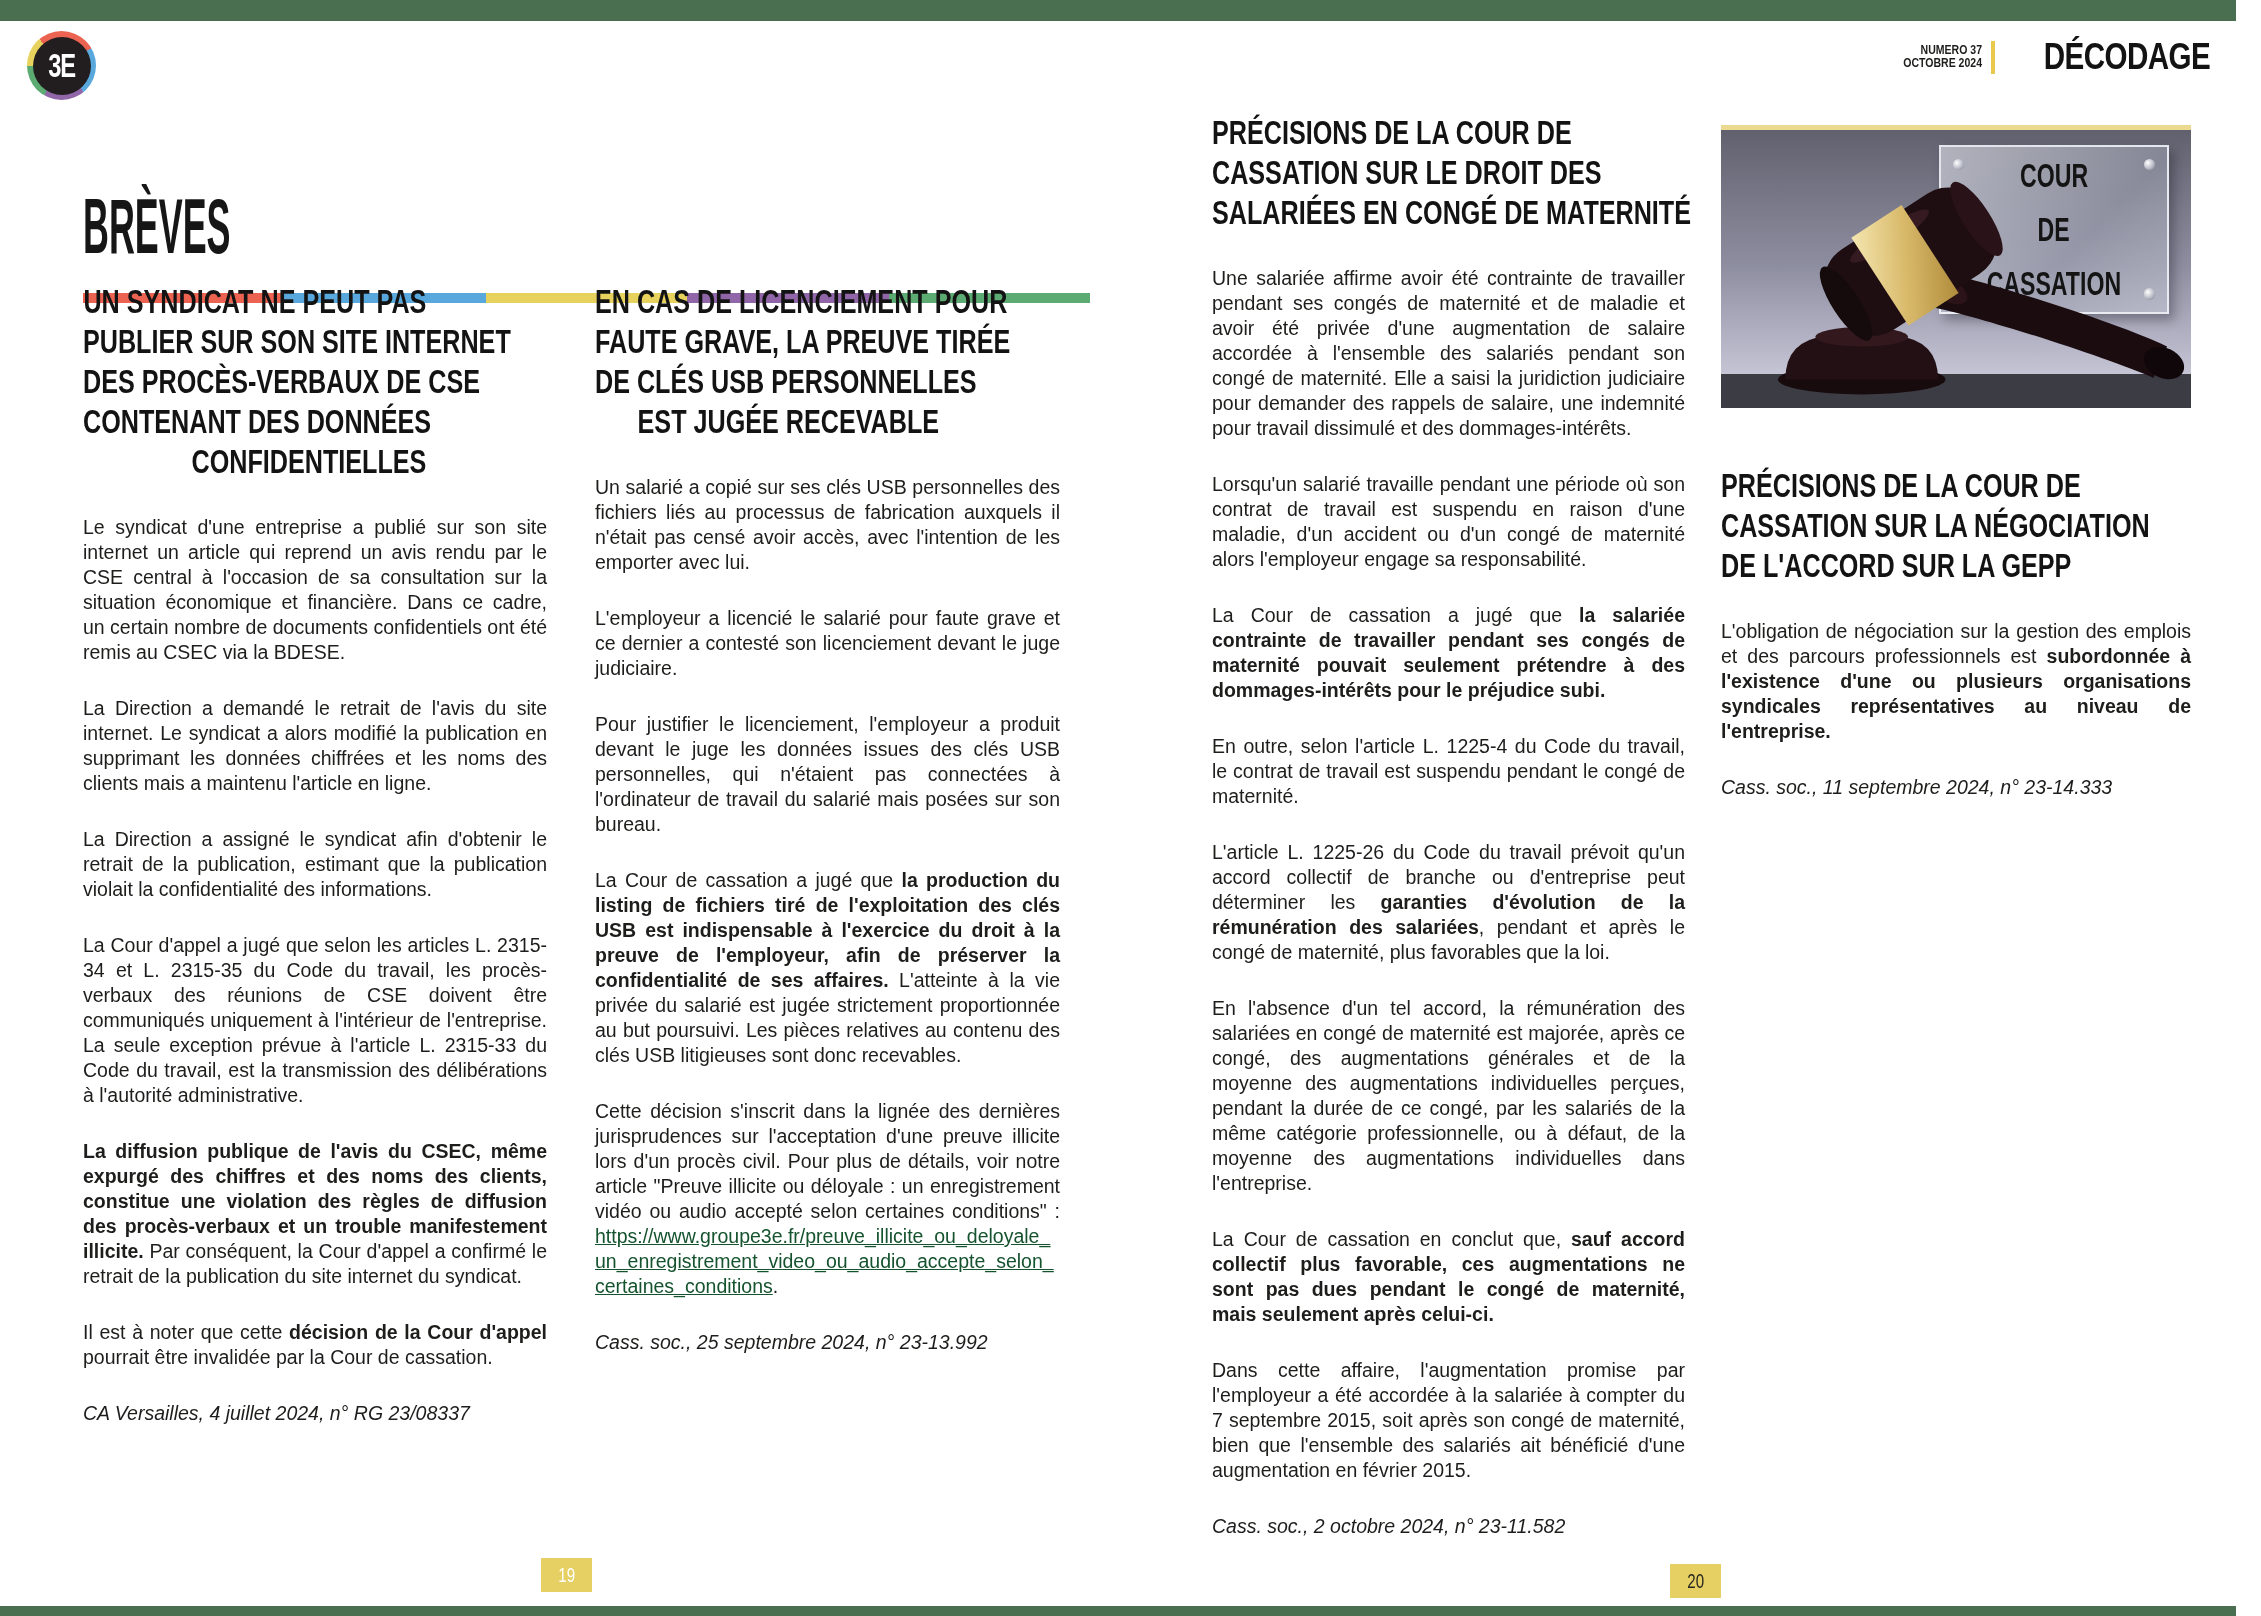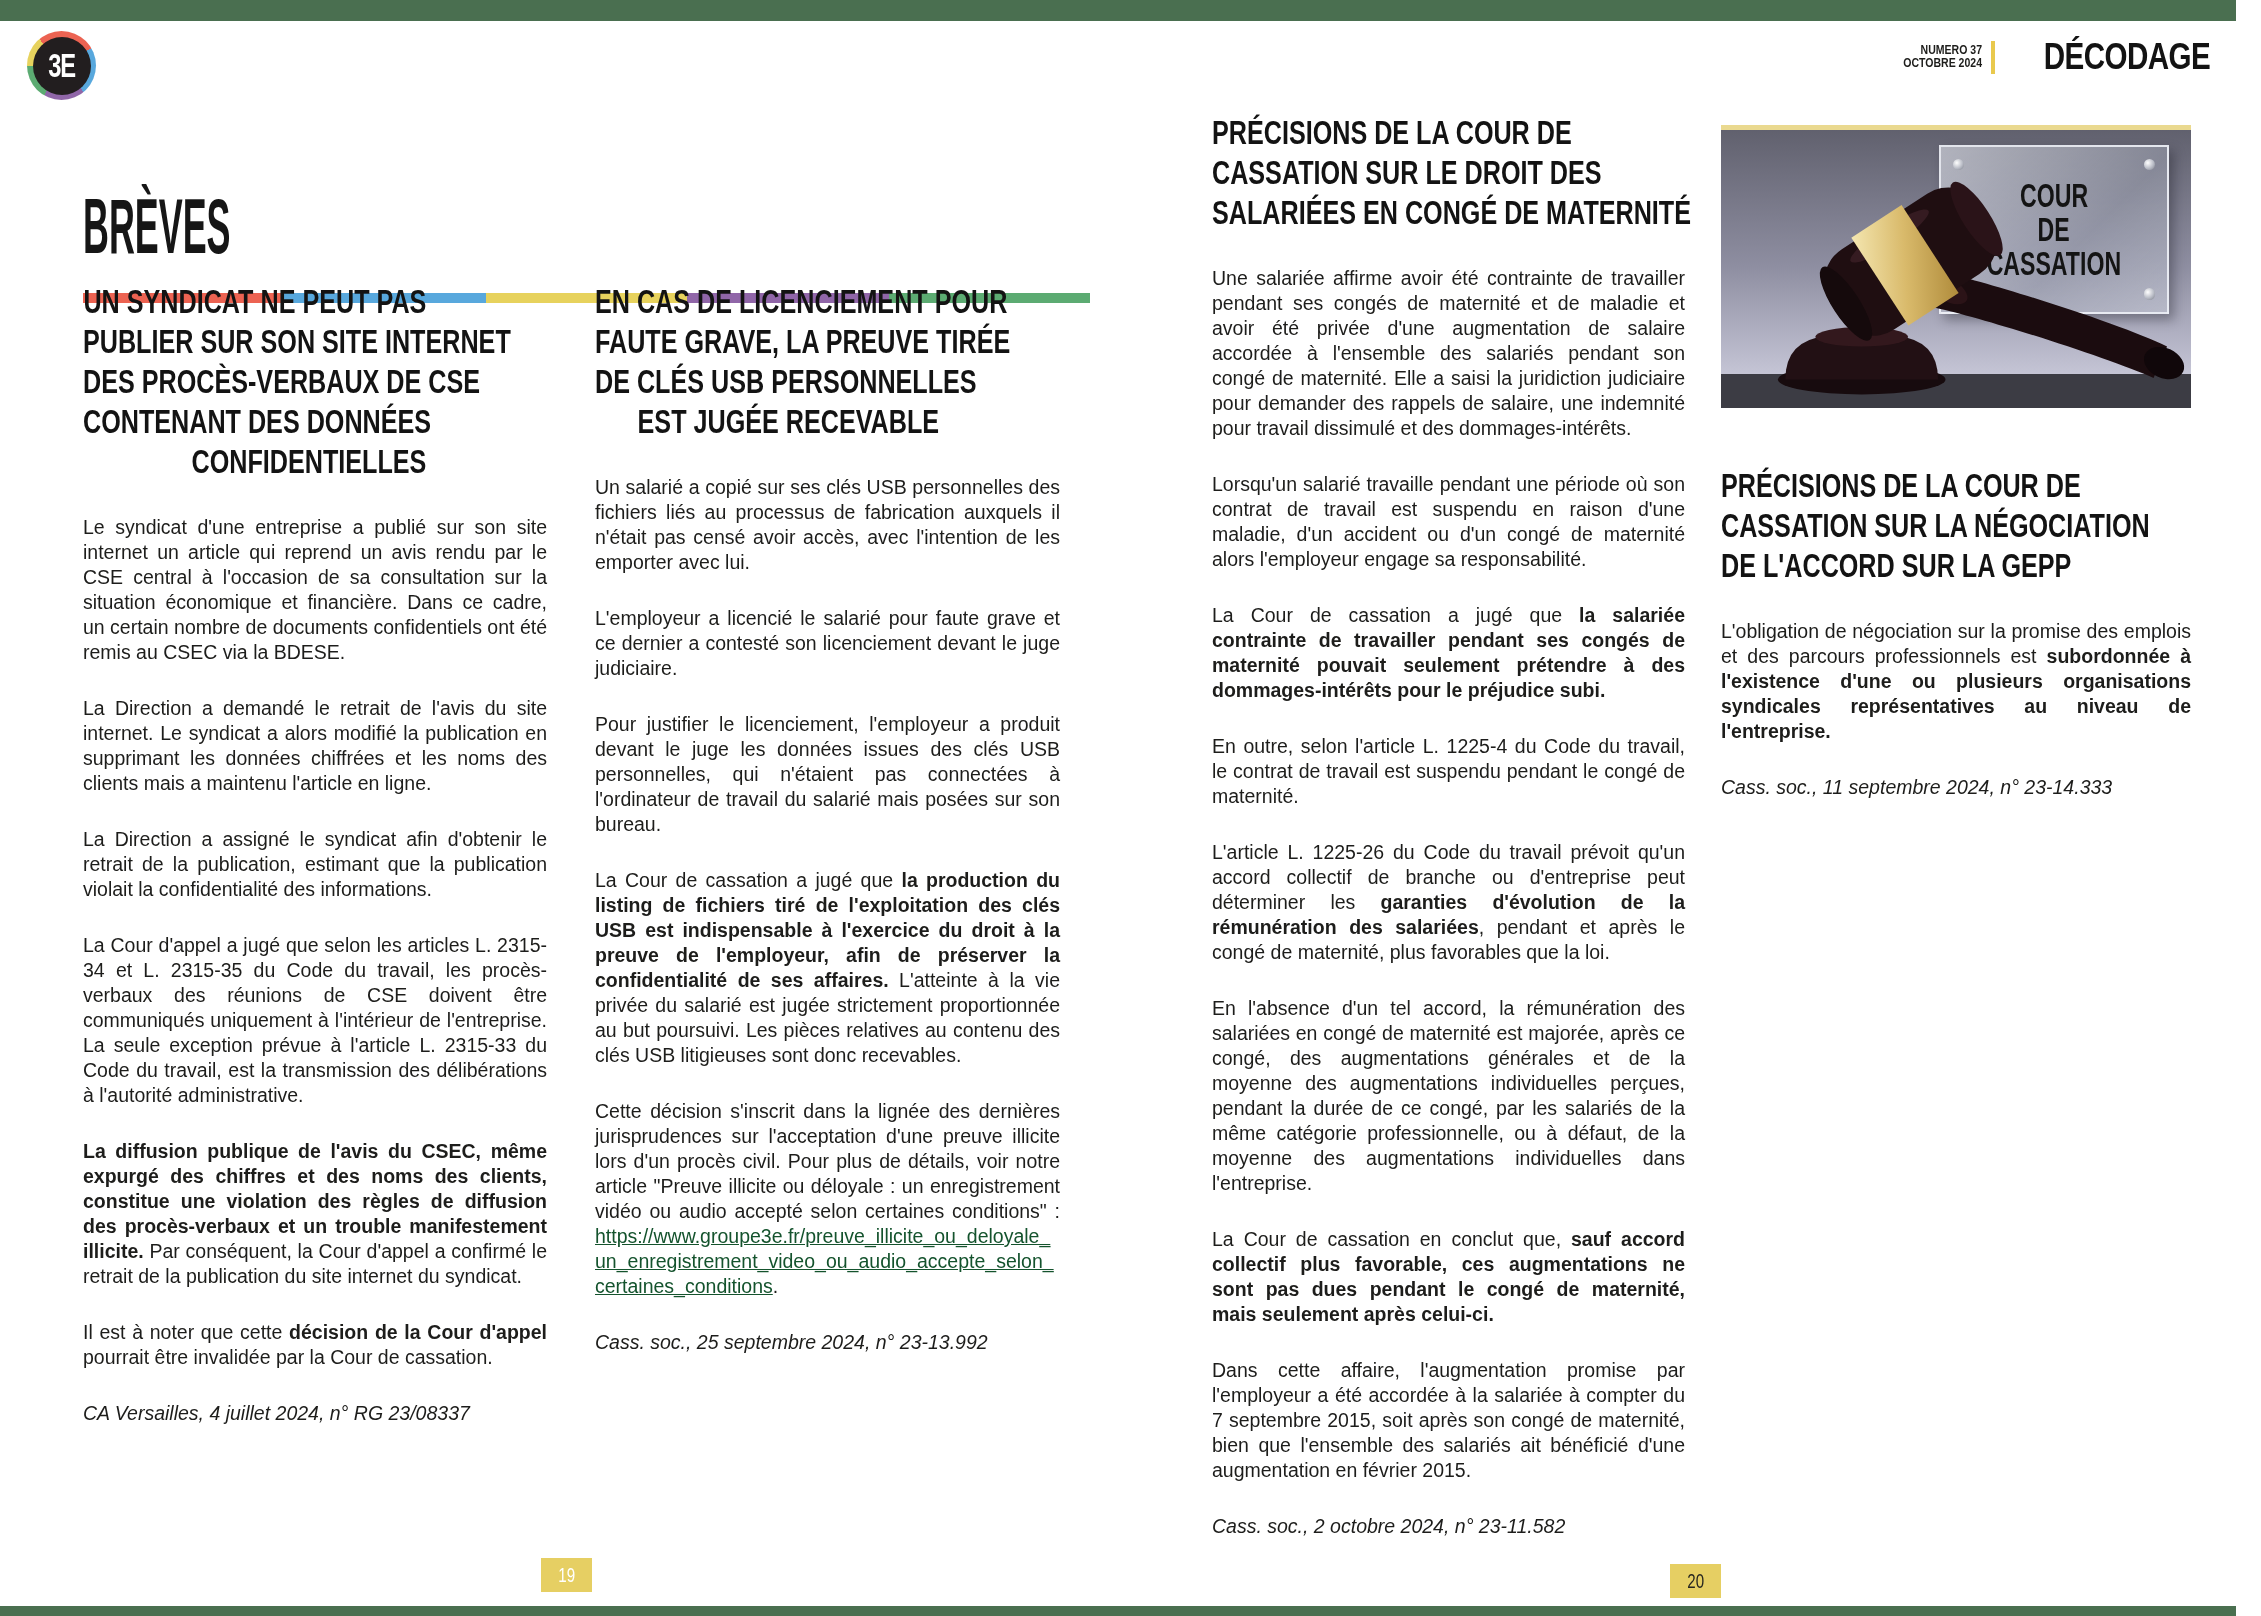--- a/index.html
+++ b/index.html
@@ -56,21 +56,21 @@
   .photo-topstrip{position:absolute;top:0;left:0;right:0;height:5.2px;background:#ead98f;}
   .photo-floor{position:absolute;bottom:0;left:0;right:0;height:34px;background:#3c3c44;}
   .plaque{position:absolute;left:218px;top:19.5px;width:226px;height:165px;
           background:linear-gradient(135deg,rgba(238,241,248,0.55) 0%,rgba(165,170,185,0.45) 60%,rgba(200,204,216,0.5) 100%);
           border:2.2px solid rgba(242,244,250,0.85);box-shadow:4.5px 6px 10.5px rgba(20,20,30,0.35);}
   .screw{position:absolute;width:11.2px;height:11.2px;border-radius:50%;
          background:radial-gradient(circle at 35% 35%,#ffffff,#b9bcc6 55%,#787c86);}
   .screw.tl{left:12px;top:12px;} .screw.tr{right:12px;top:12px;}
   .screw.bl{left:12px;bottom:12px;} .screw.br{right:12px;bottom:12px;}
   .plaque-text{position:absolute;inset:0;display:flex;flex-direction:column;
-         align-items:center;justify-content:center;gap:0;}
+         align-items:center;justify-content:center;gap:20px;}
   .plaque-line{font-weight:700;font-size:34px;line-height:1;color:#141414;
          transform:scaleX(0.68);white-space:nowrap;}
   .gavel-svg{position:absolute;left:0;top:0;width:100%;height:100%;}
 
   
   .pagenum{position:absolute;width:51px;height:34px;background:#e6cf63;
            display:flex;align-items:center;justify-content:center;font-size:21px;font-weight:400;}
   .pagenum span{transform:scaleX(0.72);}
   .pagenum-left{left:541px;top:1558px;color:#ffffff;}
   .pagenum-right{left:1670px;top:1564px;color:#26261f;}
@@ -194,21 +194,21 @@
       </g>
     </svg>
   </div>
 
   <section class="col col-4">
       <div class="h-art">
         <div class="h-line">PRÉCISIONS DE LA COUR DE</div>
         <div class="h-line">CASSATION SUR LA NÉGOCIATION</div>
         <div class="h-line">DE L'ACCORD SUR LA GEPP</div>
       </div>
-      <p><span>L'obligation de négociation sur la promise des emplois et des parcours professionnels est </span><strong>subordonnée à l'existence d'une ou plusieurs organisations syndicales représentatives au niveau de l'entreprise.</strong></p>
+      <p><span>L'obligation de négociation sur la gestion des emplois et des parcours professionnels est </span><strong>subordonnée à l'existence d'une ou plusieurs organisations syndicales représentatives au niveau de l'entreprise.</strong></p>
       <p class="cite">Cass. soc., 11 septembre 2024, n° 23-14.333</p>
     </section>
 
   <div class="pagenum pagenum-left">
     <span>19</span>
   </div>
   <div class="pagenum pagenum-right">
     <span>20</span>
   </div>
 

